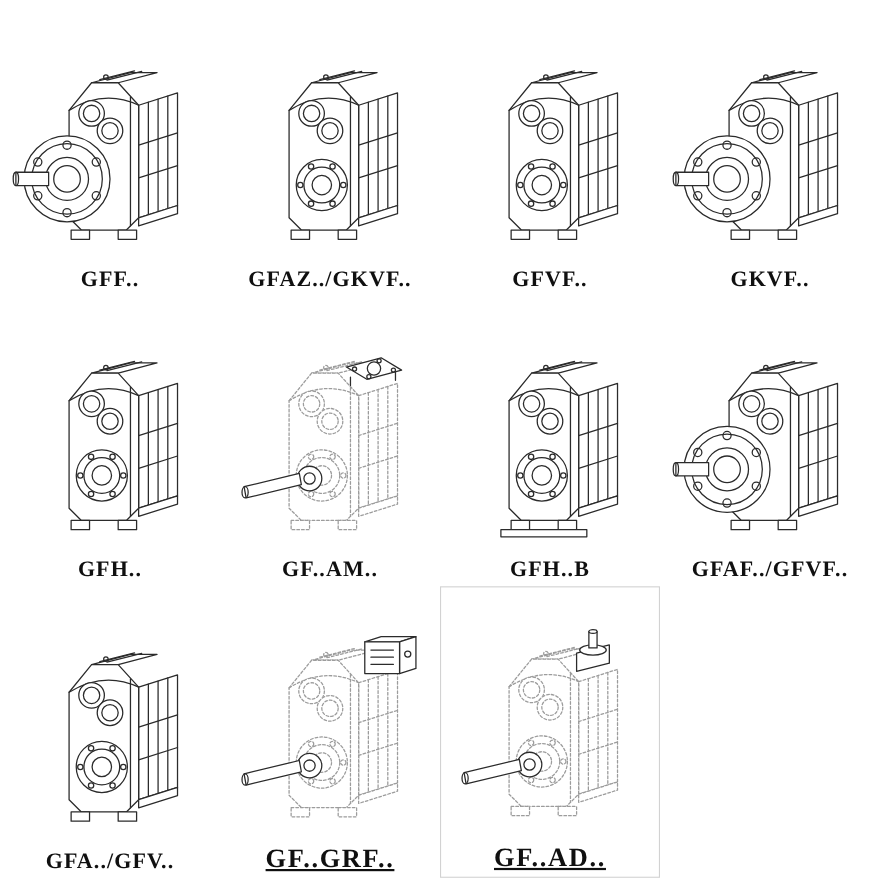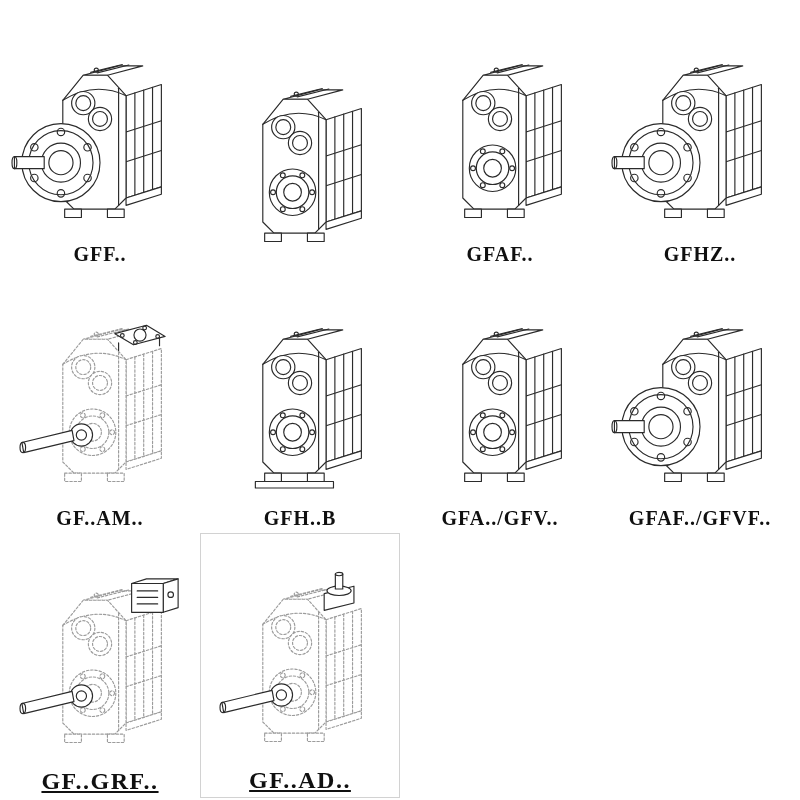--- a/index.html
+++ b/index.html
@@ -137,40 +137,49 @@
     </svg>
     <div class="label">GFF..</div>
   </div>
 
   <div class="cell">
     <svg class="draw" viewBox="0 0 200 195">
       <use href="#g-housing"></use>
       <use href="#g-face-upper"></use>
       <use href="#g-face-bearing"></use>
     </svg>
-  </div>
-
-  <div class="cell">
-    <svg class="draw" viewBox="0 0 200 195">
-      <use href="#g-housing"></use>
-      <use href="#g-face-upper"></use>
-      <use href="#g-face-bearing"></use>
-    </svg>
-    <div class="label">GFAF..</div>
+    <div class="label">GFAZ../GKVF..</div>
+  </div>
+
+  <div class="cell">
+    <svg class="draw" viewBox="0 0 200 195">
+      <use href="#g-housing"></use>
+      <use href="#g-face-upper"></use>
+      <use href="#g-face-bearing"></use>
+    </svg>
+    <div class="label">GFVF..</div>
   </div>
 
   <div class="cell">
     <svg class="draw" viewBox="0 0 200 195">
       <use href="#g-housing"></use>
       <use href="#g-face-upper"></use>
       <use href="#g-flange"></use>
     </svg>
-    <div class="label">GFHZ..</div>
-  </div>
-
+    <div class="label">GKVF..</div>
+  </div>
+
+  <div class="cell">
+    <svg class="draw" viewBox="0 0 200 195">
+      <use href="#g-housing"></use>
+      <use href="#g-face-upper"></use>
+      <use href="#g-face-bearing"></use>
+    </svg>
+    <div class="label">GFH..</div>
+  </div>
 
   <div class="cell">
     <svg class="draw" viewBox="0 0 200 195">
       <use class="ghost" href="#g-housing"></use>
       <use class="ghost" href="#g-face-upper"></use>
       <use class="ghost" href="#g-face-bearing"></use>
       <use href="#g-topflange"></use>
       <use href="#g-shaft"></use>
     </svg>
     <div class="label">GF..AM..</div>
@@ -184,32 +193,32 @@
       <use href="#g-baseplate"></use>
     </svg>
     <div class="label">GFH..B</div>
   </div>
 
 
   <div class="cell">
     <svg class="draw" viewBox="0 0 200 195">
       <use href="#g-housing"></use>
       <use href="#g-face-upper"></use>
+      <use href="#g-flange"></use>
+    </svg>
+    <div class="label">GFAF../GFVF..</div>
+  </div>
+
+  <div class="cell">
+    <svg class="draw" viewBox="0 0 200 195">
+      <use href="#g-housing"></use>
+      <use href="#g-face-upper"></use>
       <use href="#g-face-bearing"></use>
     </svg>
     <div class="label">GFA../GFV..</div>
-  </div>
-
-  <div class="cell">
-    <svg class="draw" viewBox="0 0 200 195">
-      <use href="#g-housing"></use>
-      <use href="#g-face-upper"></use>
-      <use href="#g-flange"></use>
-    </svg>
-    <div class="label">GFAF../GFVF..</div>
   </div>
 
   <div class="cell">
     <svg class="draw" viewBox="0 0 200 195">
       <use class="ghost" href="#g-housing"></use>
       <use class="ghost" href="#g-face-upper"></use>
       <use class="ghost" href="#g-face-bearing"></use>
       <use href="#g-inputbox"></use>
       <use href="#g-shaft"></use>
     </svg>

